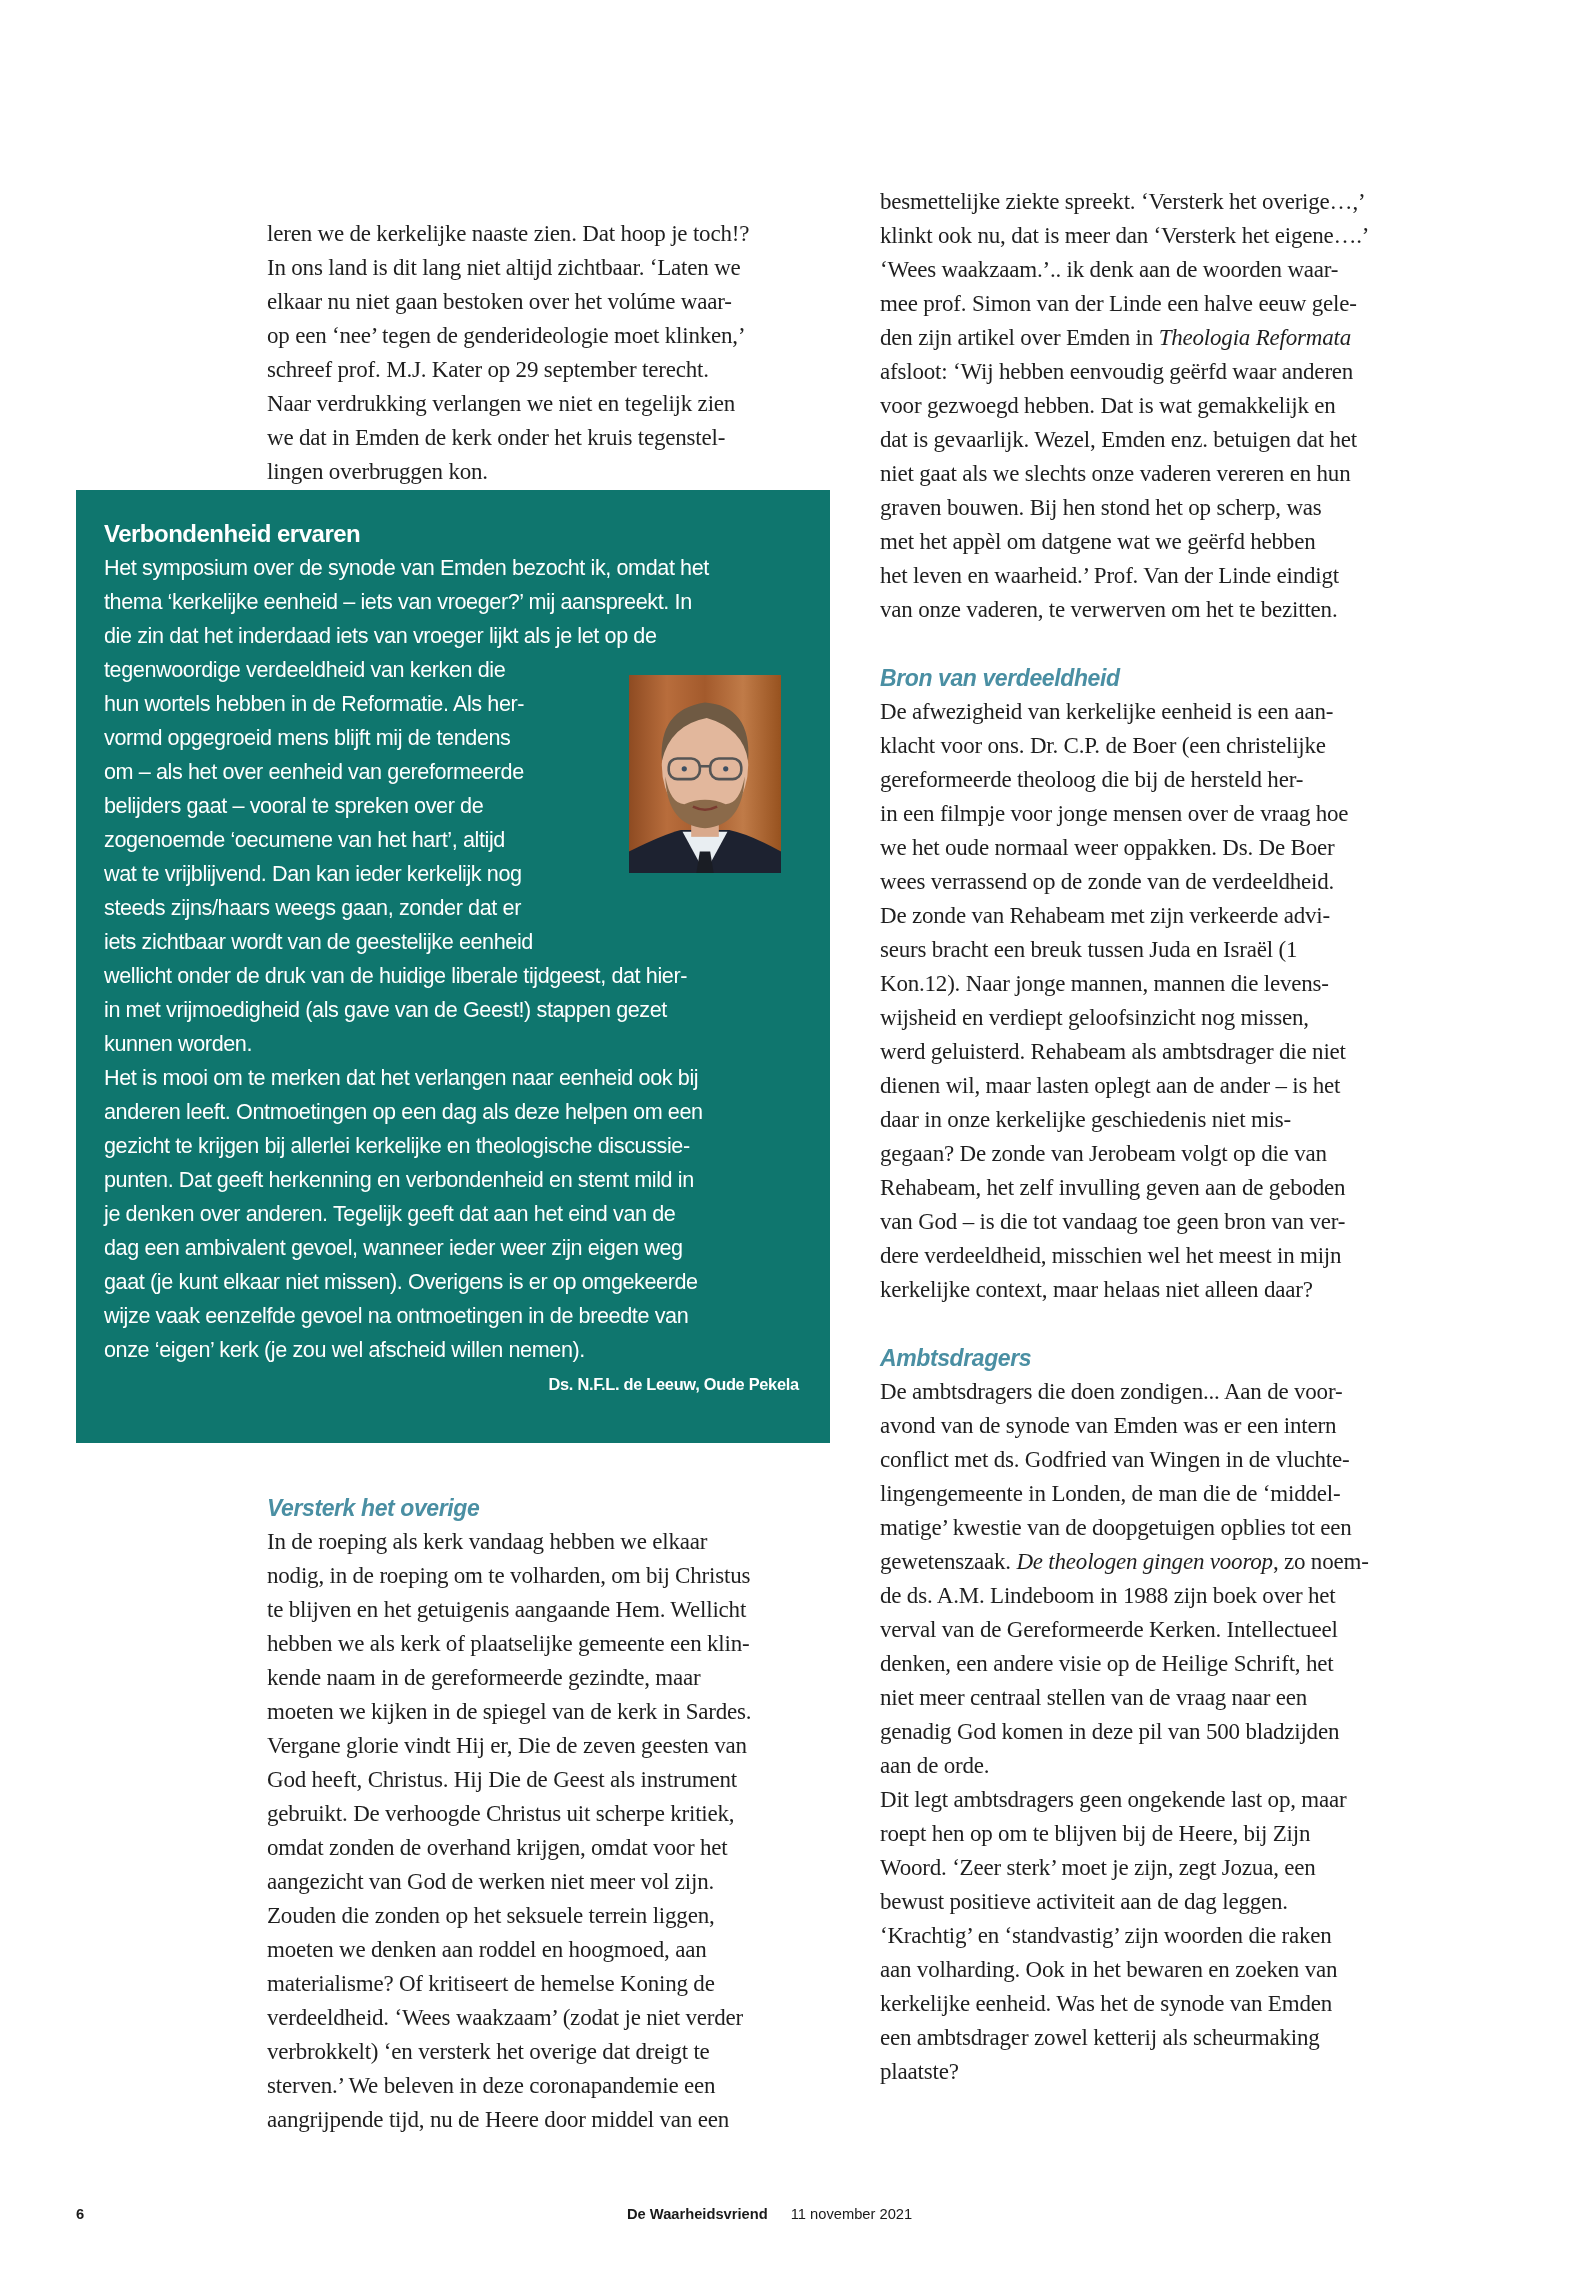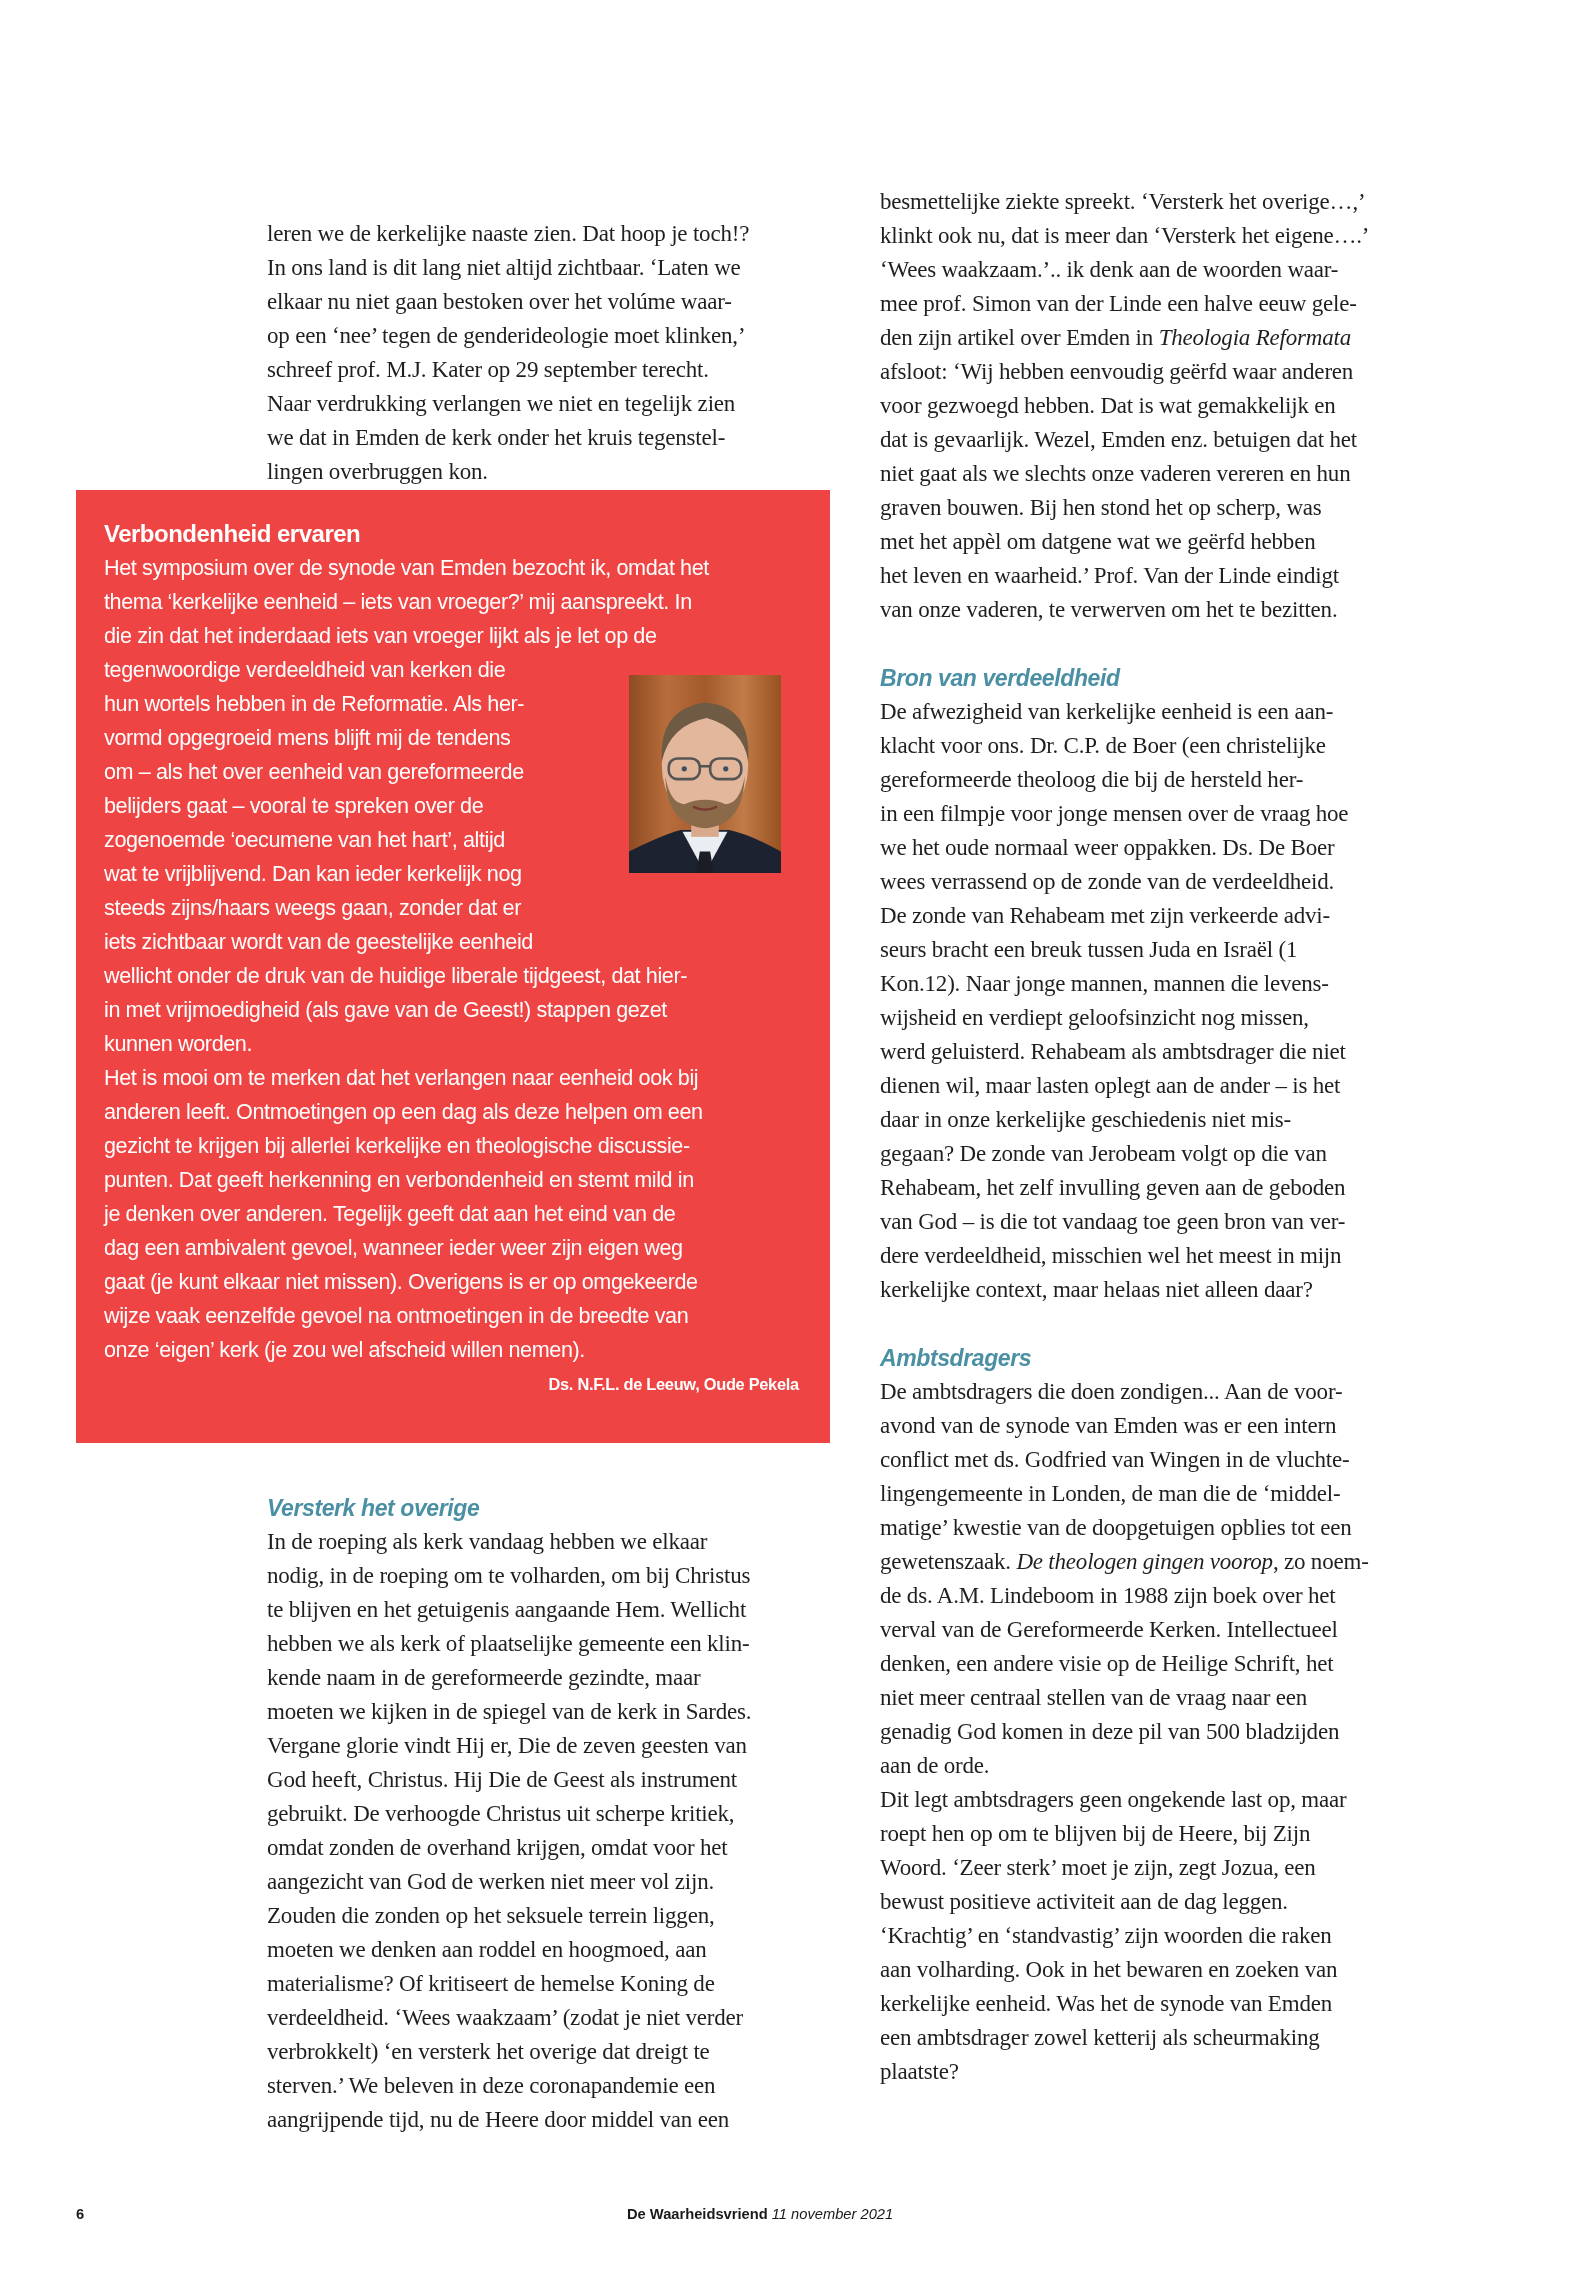--- a/index.html
+++ b/index.html
@@ -6,32 +6,32 @@
   body { width: 1592px; height: 2295px; position: relative; overflow: hidden; color: #1f1f1f; }
   .serif { font-family: "Liberation Serif", "DejaVu Serif", serif; font-size: 23px; line-height: 34px; letter-spacing: -0.2px; }
   .col { position: absolute; }
   .col p { margin: 0; }
   .line { display: block; white-space: nowrap; }
   .heading { font-family: "Liberation Sans", "DejaVu Sans", sans-serif; font-style: italic; font-weight: bold; color: #4a8fa3; font-size: 23px; line-height: 34px; letter-spacing: -0.4px; display:block; }
   .gap { height: 34px; }
   #left-top { left: 267px; top: 185px; width: 570px; margin-top: 32px; }
   #left-bottom { left: 267px; top: 1491px; width: 570px; }
   #right { left: 880px; top: 185px; width: 587px; }
-  .sidebar { position: absolute; left: 76px; top: 490px; width: 754px; height: 953px; background: #ef4444; color: #ffffff; box-sizing: border-box; padding: 26px 26px 0 28px; font-family: "Liberation Sans", "DejaVu Sans", sans-serif; }
+  .sidebar { position: absolute; left: 76px; top: 490px; width: 754px; height: 953px; background: #0f766e; color: #ffffff; box-sizing: border-box; padding: 26px 26px 0 28px; font-family: "Liberation Sans", "DejaVu Sans", sans-serif; }
   .sidebar .sb-title { font-weight: bold; font-size: 24px; line-height: 35px; letter-spacing: -0.5px; display:block; }
   .sidebar .sb-line { display:block; white-space: nowrap; font-size: 21.6px; line-height: 34px; letter-spacing: -0.4px; }
   .sidebar .sb-sign { display:block; text-align: right; font-weight: bold; font-size: 16.4px; line-height: 31px; letter-spacing: -0.3px; padding-right: 5.2px; margin-top: 1.7px; }
   .photo { position: absolute; left: 553px; top: 185px; width: 152px; height: 198px; overflow: hidden;
     background: linear-gradient(90deg, #8a4a22 0%, #b3683a 20%, #9c5529 40%, #c17a47 60%, #94501f 80%, #ad6334 100%); }
   .photo svg { width: 100%; height: 100%; display: block; }
   .footer { position: absolute; top: 2206px; font-family: "Liberation Sans", "DejaVu Sans", sans-serif; font-size: 14.7px; color: #1a1a1a; }
   #page-num { left: 76px; font-weight: bold; }
   #footer-pub { left: 627px; }
   #footer-pub .pub { font-weight: bold; }
-  #footer-pub .date { font-style: italic; margin-left: 0; }
+  #footer-pub .date { margin-left: 19px; }
   em.it { font-style: italic; }
 </style>
 </head>
 <body>
 
 <div class="col serif" id="left-top">
   <p>
     <span class="line">leren we de kerkelijke naaste zien. Dat hoop je toch!?</span>
     <span class="line">In ons land is dit lang niet altijd zichtbaar. ‘Laten we</span>
     <span class="line">elkaar nu niet gaan bestoken over het volúme waar-</span>

